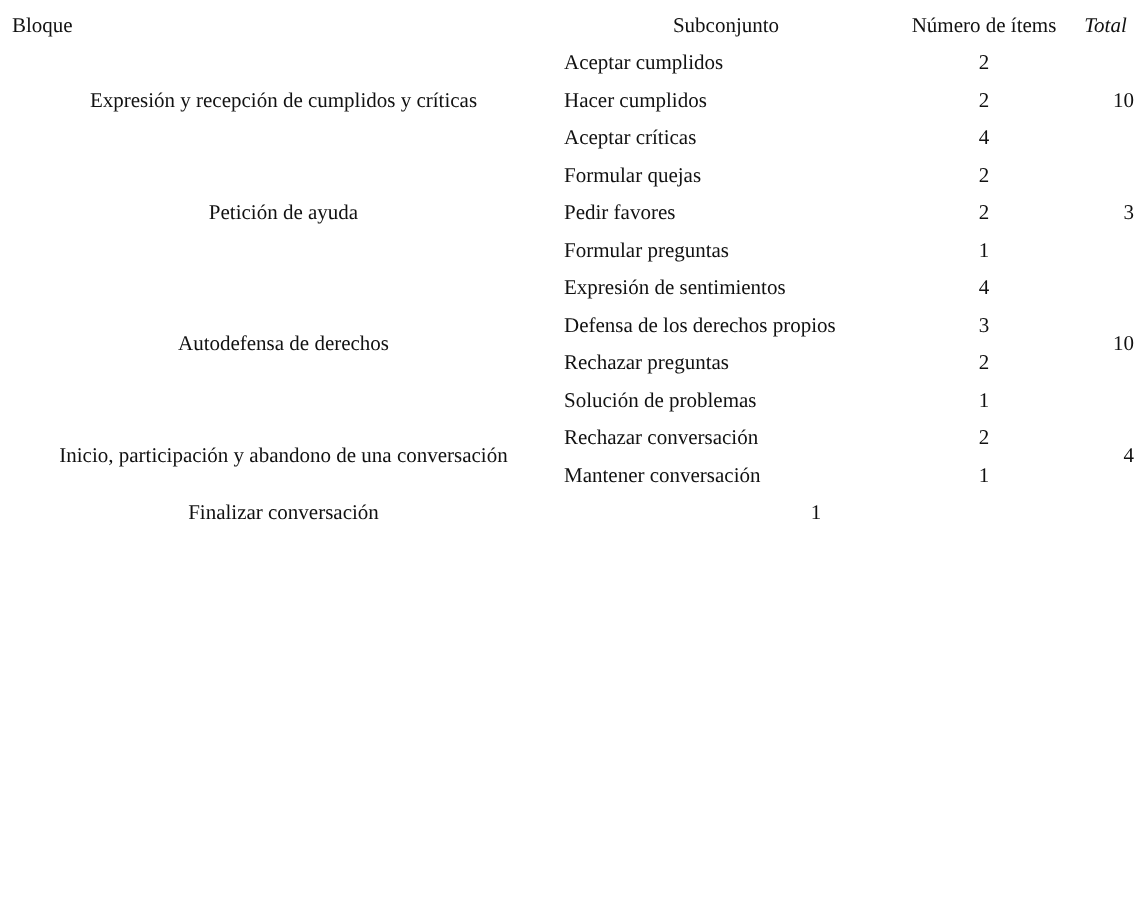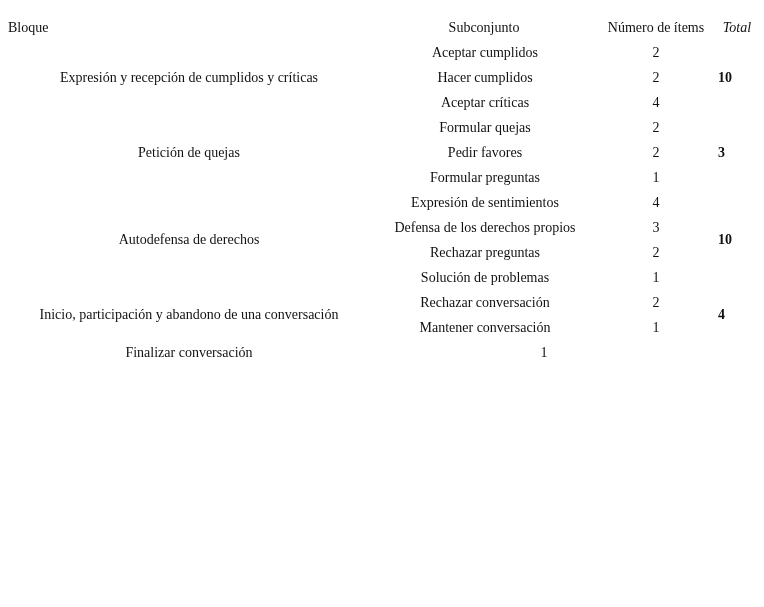--- a/index.html
+++ b/index.html
@@ -12,39 +12,39 @@
     }
     body {
       font-family: "Liberation Serif", "DejaVu Serif", serif;
       font-size: 14px;
       color: #111111;
       position: relative;
     }
     table {
       position: absolute;
       left: 6px;
-      top: 15px;
+      top: 5px;
       border-collapse: collapse;
     }
     td, th {
       padding: 0 2px;
       height: 25px;
       font-weight: normal;
       white-space: nowrap;
       vertical-align: middle;
     }
     th { text-align: center; }
     th.bloque-h { text-align: left; width: 362px; }
     th.sub-h { width: 220px; }
     th.num-h { width: 116px; }
     th.total-h { width: 38px; font-style: italic; }
     td.bloque { text-align: center; }
-    td.sub { text-align: center; padding-left: 4px; margin-top: 24px; }
+    td.sub { text-align: left; padding-left: 4px; margin-top: 24px; }
     td.num { text-align: center; }
-    td.total { text-align: left; font-weight: bold; }
+    td.total { text-align: right; }
     td.merged { text-align: center; }
   </style>
 </head>
 <body>
 
 <table>
   <thead>
     <tr>
       <th class="bloque-h">Bloque</th>
       <th class="sub-h">Subconjunto</th>
@@ -63,21 +63,21 @@
     <tr>
       <td class="sub">Hacer cumplidos</td>
       <td class="num">2</td>
     </tr>
     <tr>
       <td class="sub">Aceptar críticas</td>
       <td class="num">4</td>
     </tr>
 
     <tr>
-      <td class="bloque" rowspan="3">Petición de quejas</td>
+      <td class="bloque" rowspan="3">Petición de ayuda</td>
       <td class="sub">Formular quejas</td>
       <td class="num">2</td>
       <td class="total" rowspan="3">3</td>
     </tr>
     <tr>
       <td class="sub">Pedir favores</td>
       <td class="num">2</td>
     </tr>
     <tr>
       <td class="sub">Formular preguntas</td>

